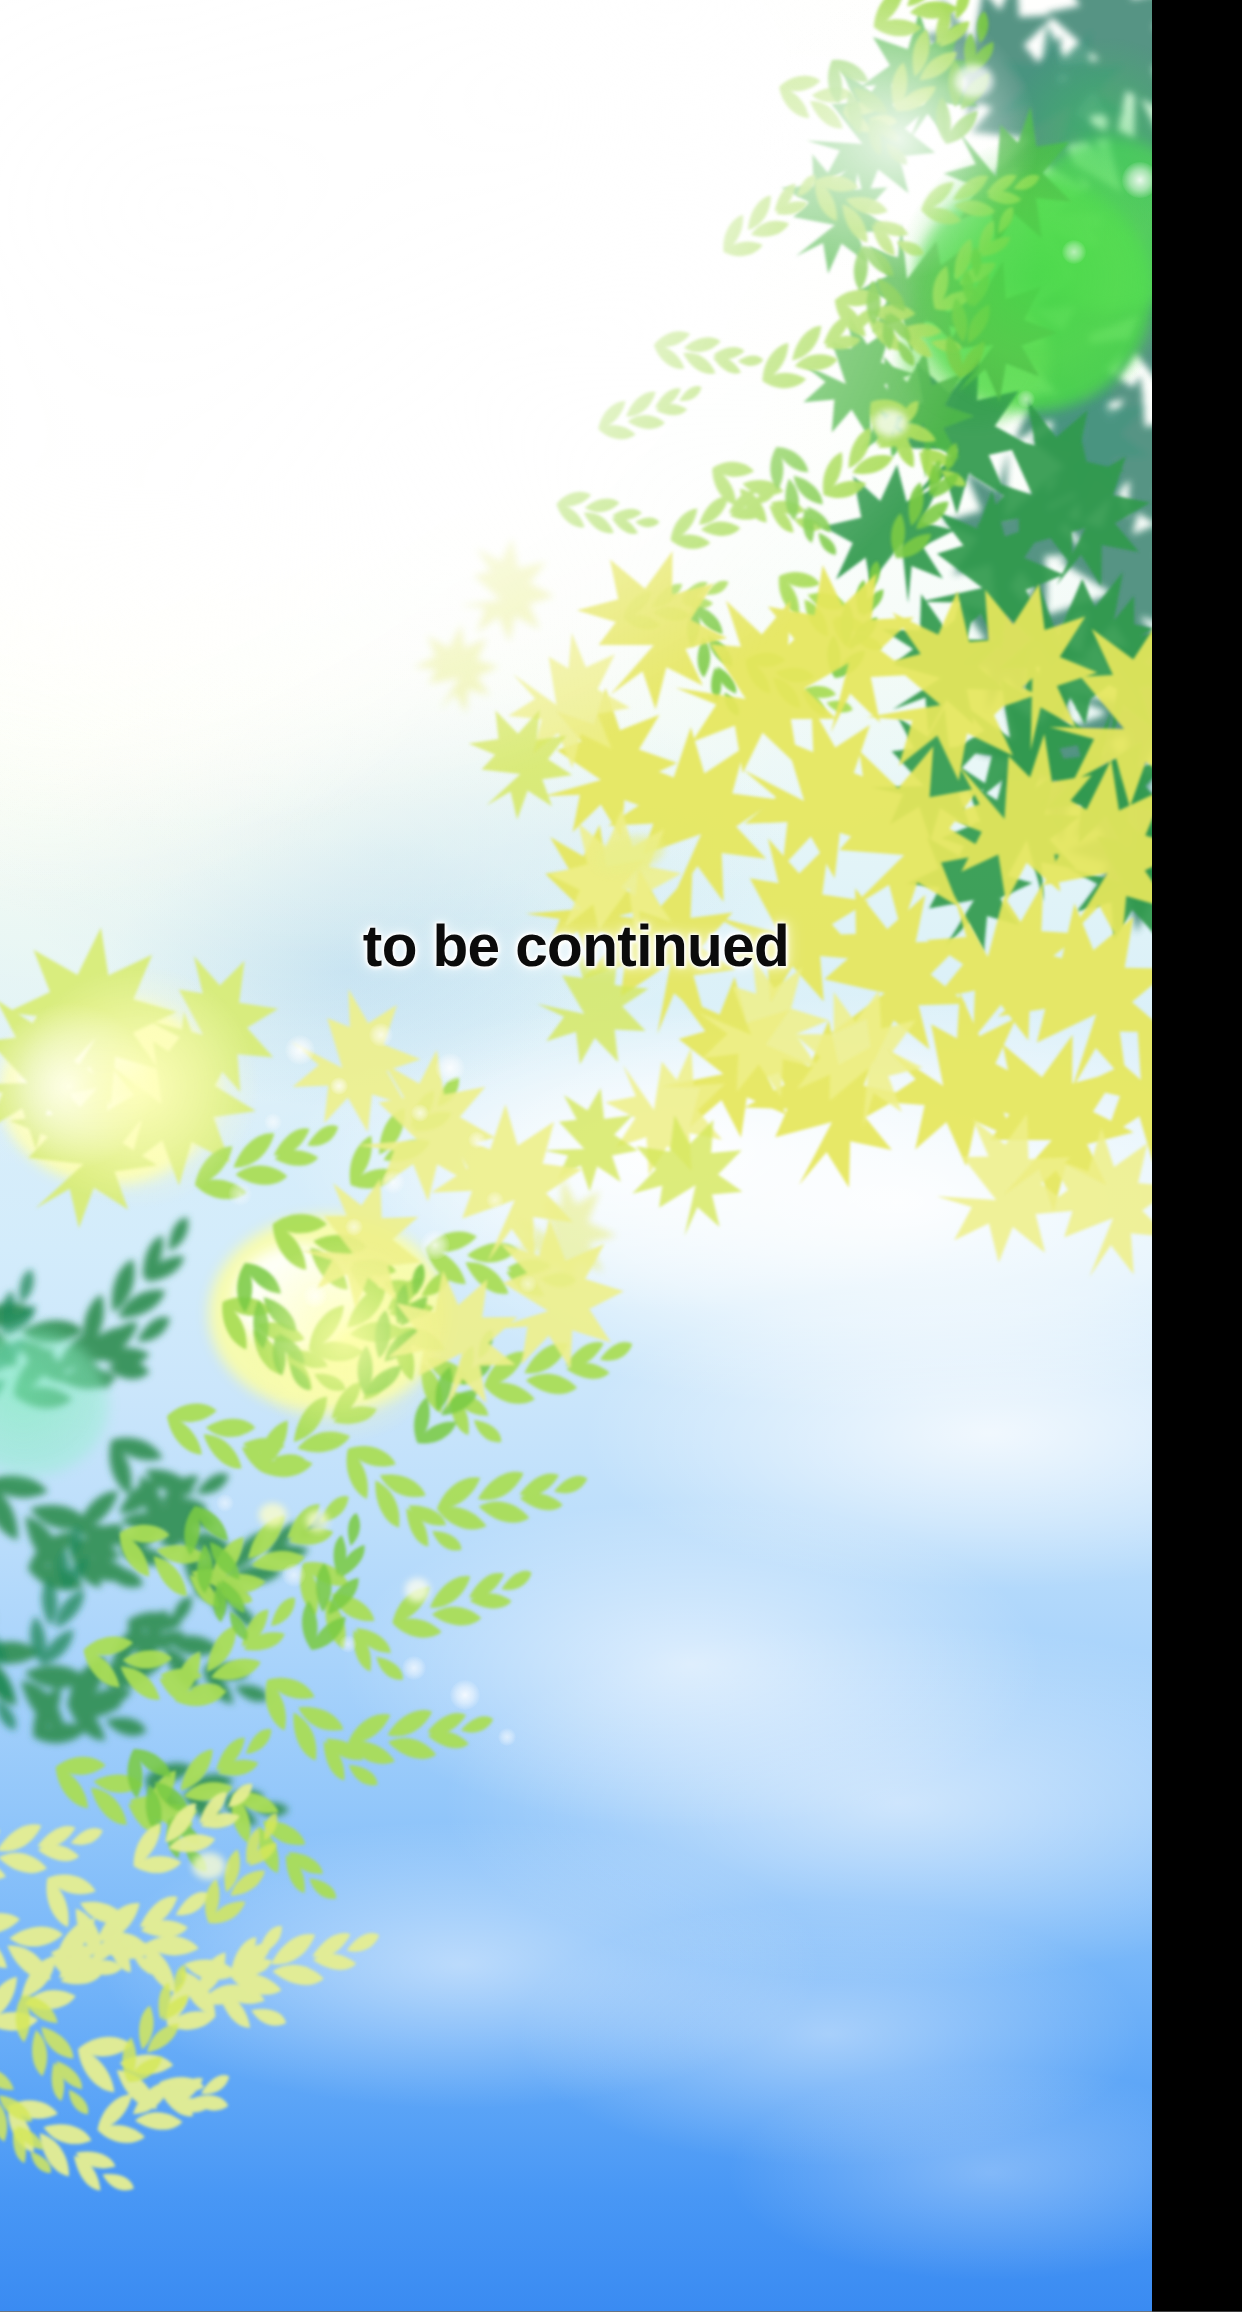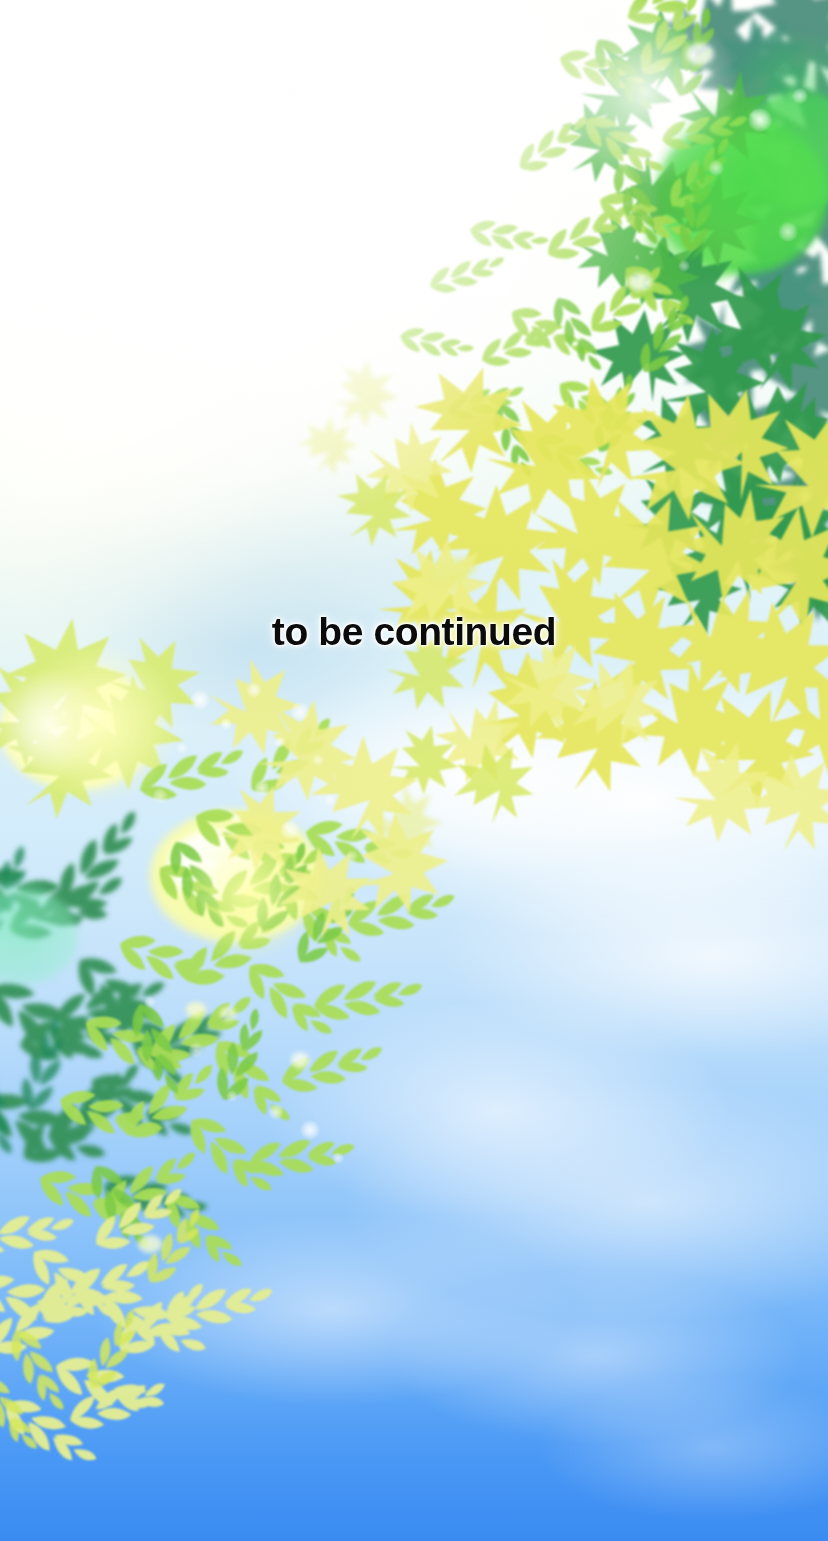--- a/index.html
+++ b/index.html
@@ -2,21 +2,21 @@
 <html><head>
 <meta charset="utf-8">
 <style>
   html, body {
     margin: 0;
     padding: 0;
     background: #000;
   }
   #stage {
     position: relative;
-    width: 828px;
+    width: 768px;
     height: 1541px;
     overflow: hidden;
     font-family: "Liberation Sans", sans-serif;
     background: #ffffff;
   }
   .layer {
     position: absolute;
     inset: 0;
     width: 100%;
     height: 100%;

